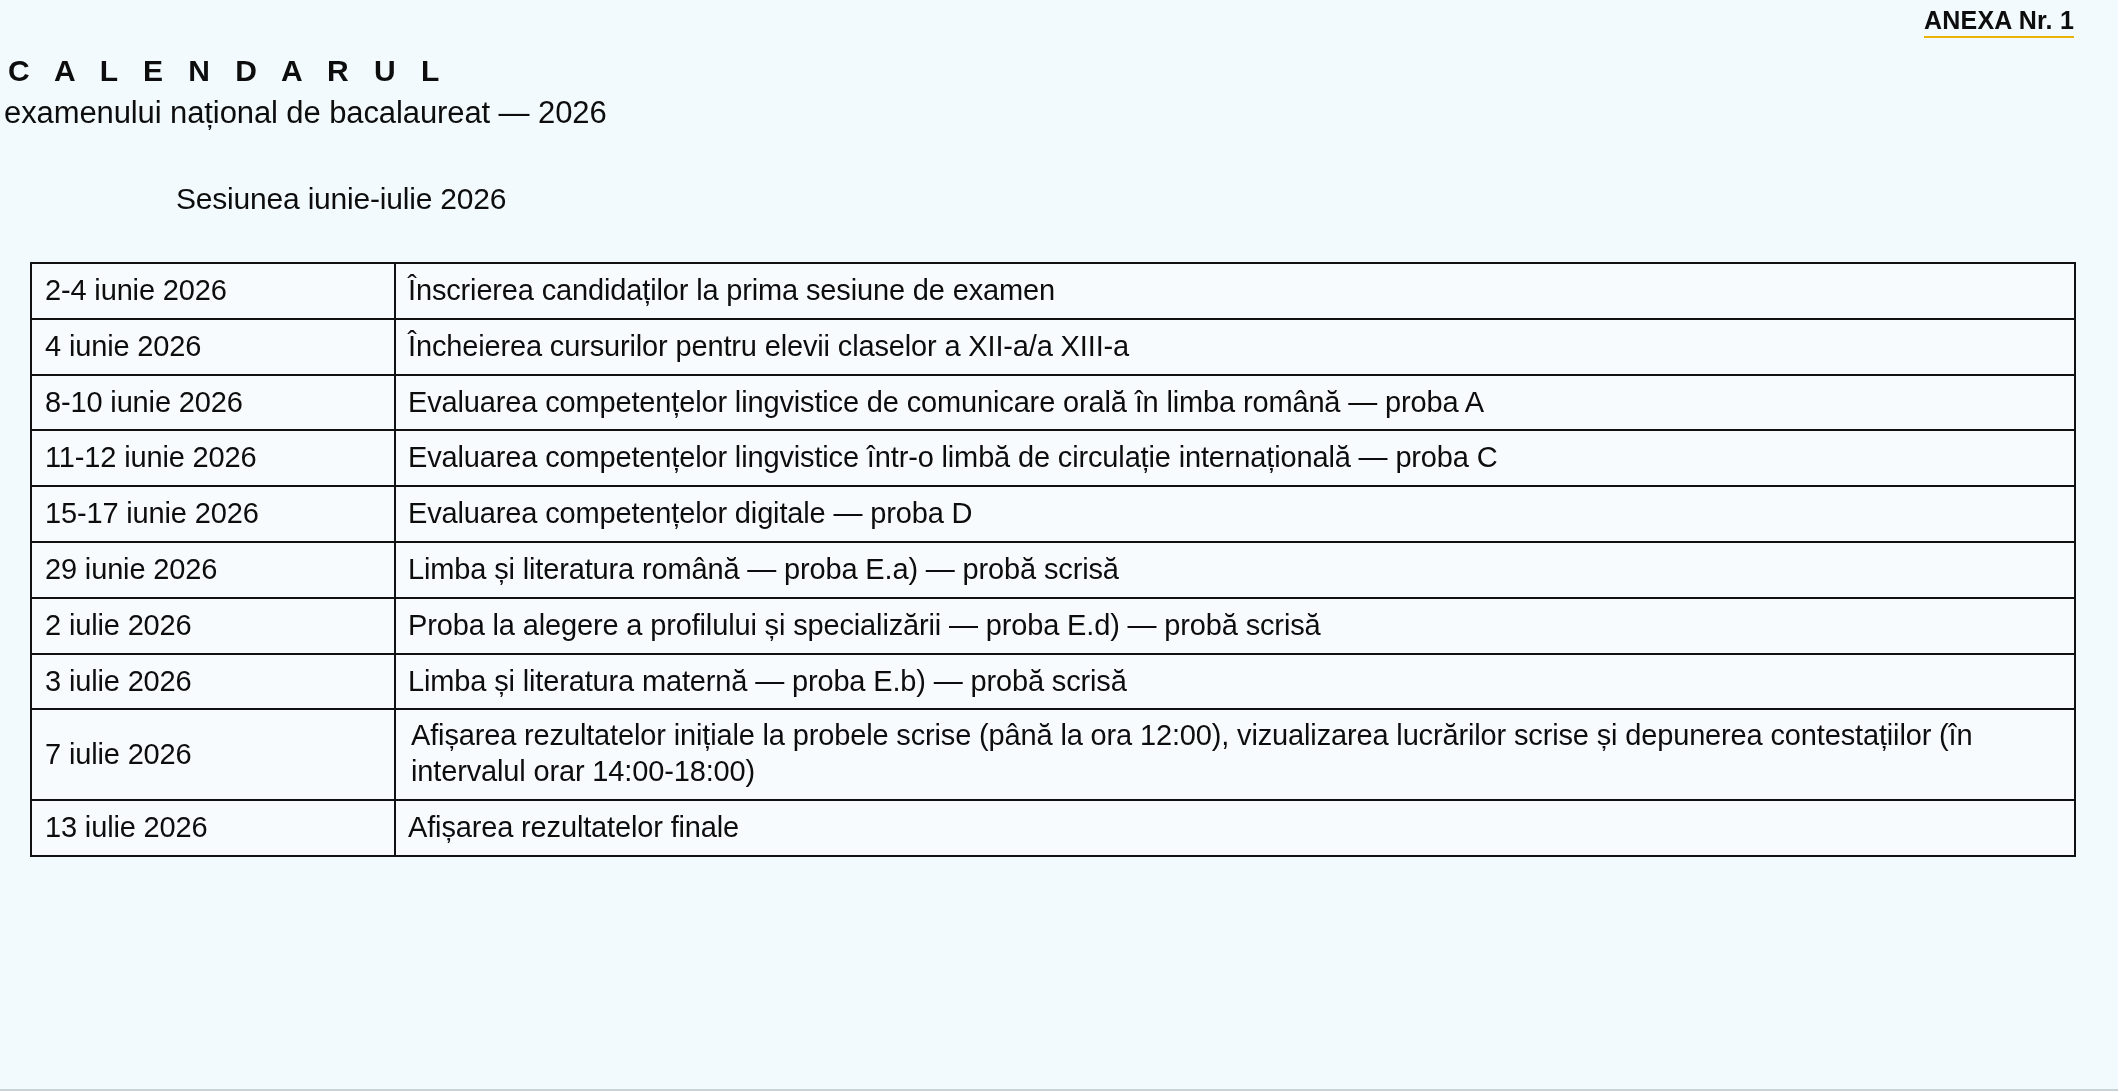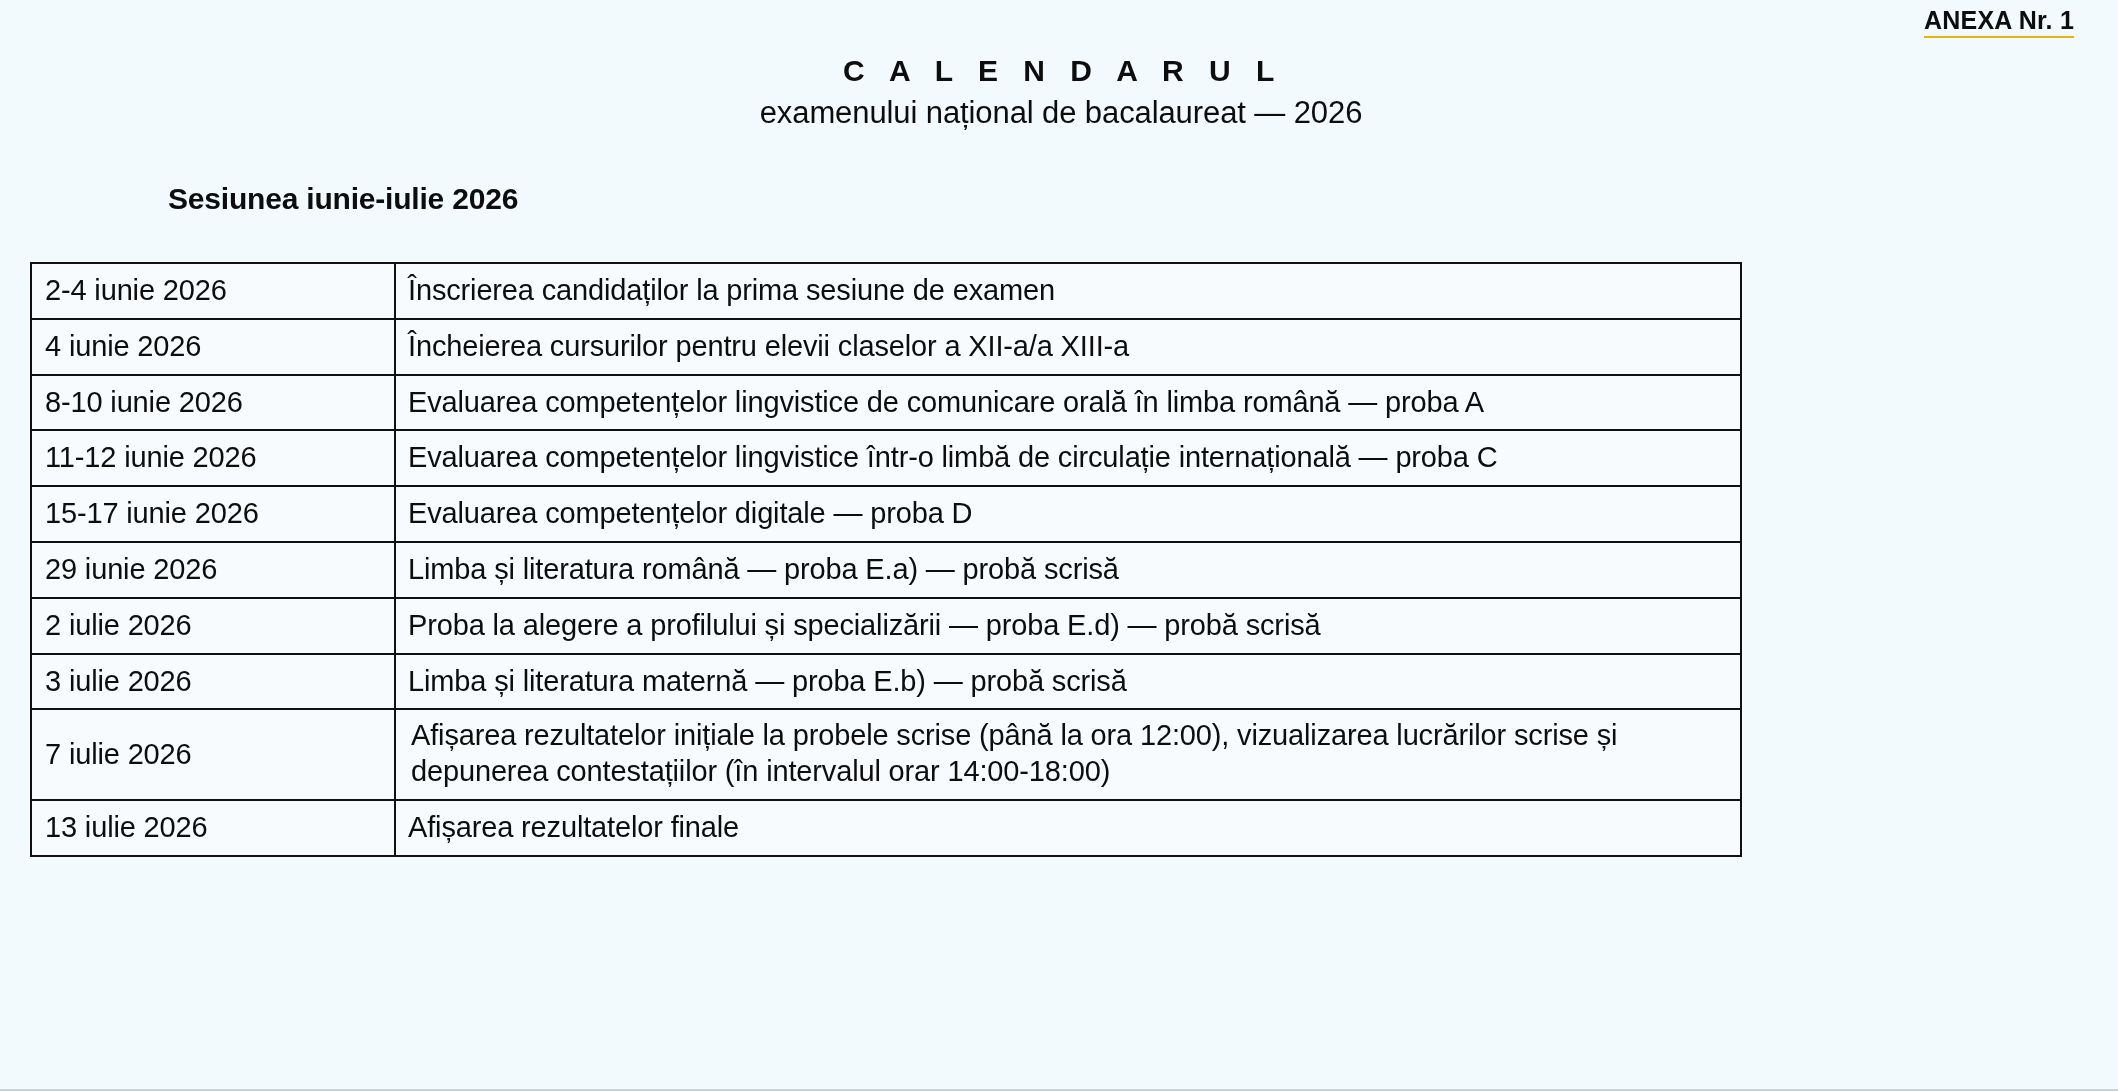--- a/index.html
+++ b/index.html
@@ -34,54 +34,53 @@
     padding-bottom: 1px;
     line-height: 1.15;
   }
 
   
   .title-block {
     position: absolute;
     top: 52px;
     left: 0;
     right: 0;
-    text-align: center;
   }
   .title-main {
     font-weight: bold;
     font-size: 30px;
     letter-spacing: 8.5px;
     line-height: 1.25;
     margin: 0;
     padding-left: 8px;
   }
   .title-sub {
     font-weight: normal;
     font-size: 31px;
     letter-spacing: -0.1px;
     line-height: 1.3;
     margin: 3px 0 0 4px;
   }
 
   .session {
     position: absolute;
     top: 182px;
-    left: 168px;
-    font-weight: bold;
+    left: 176px;
+    font-weight: normal;
     font-size: 30px;
     letter-spacing: -0.2px;
     text-align: right;
   }
 
   
   .table-wrap {
     position: absolute;
     top: 262px;
     left: 30px;
-    width: 1712px;
+    width: 2046px;
     border-radius: 7px;
   }
   table.calendar {
     border-collapse: collapse;
     width: 100%;
     table-layout: fixed;
     background: #f7fbfd;
   }
   table.calendar col.col-date { width: 364px; }
   table.calendar td {

